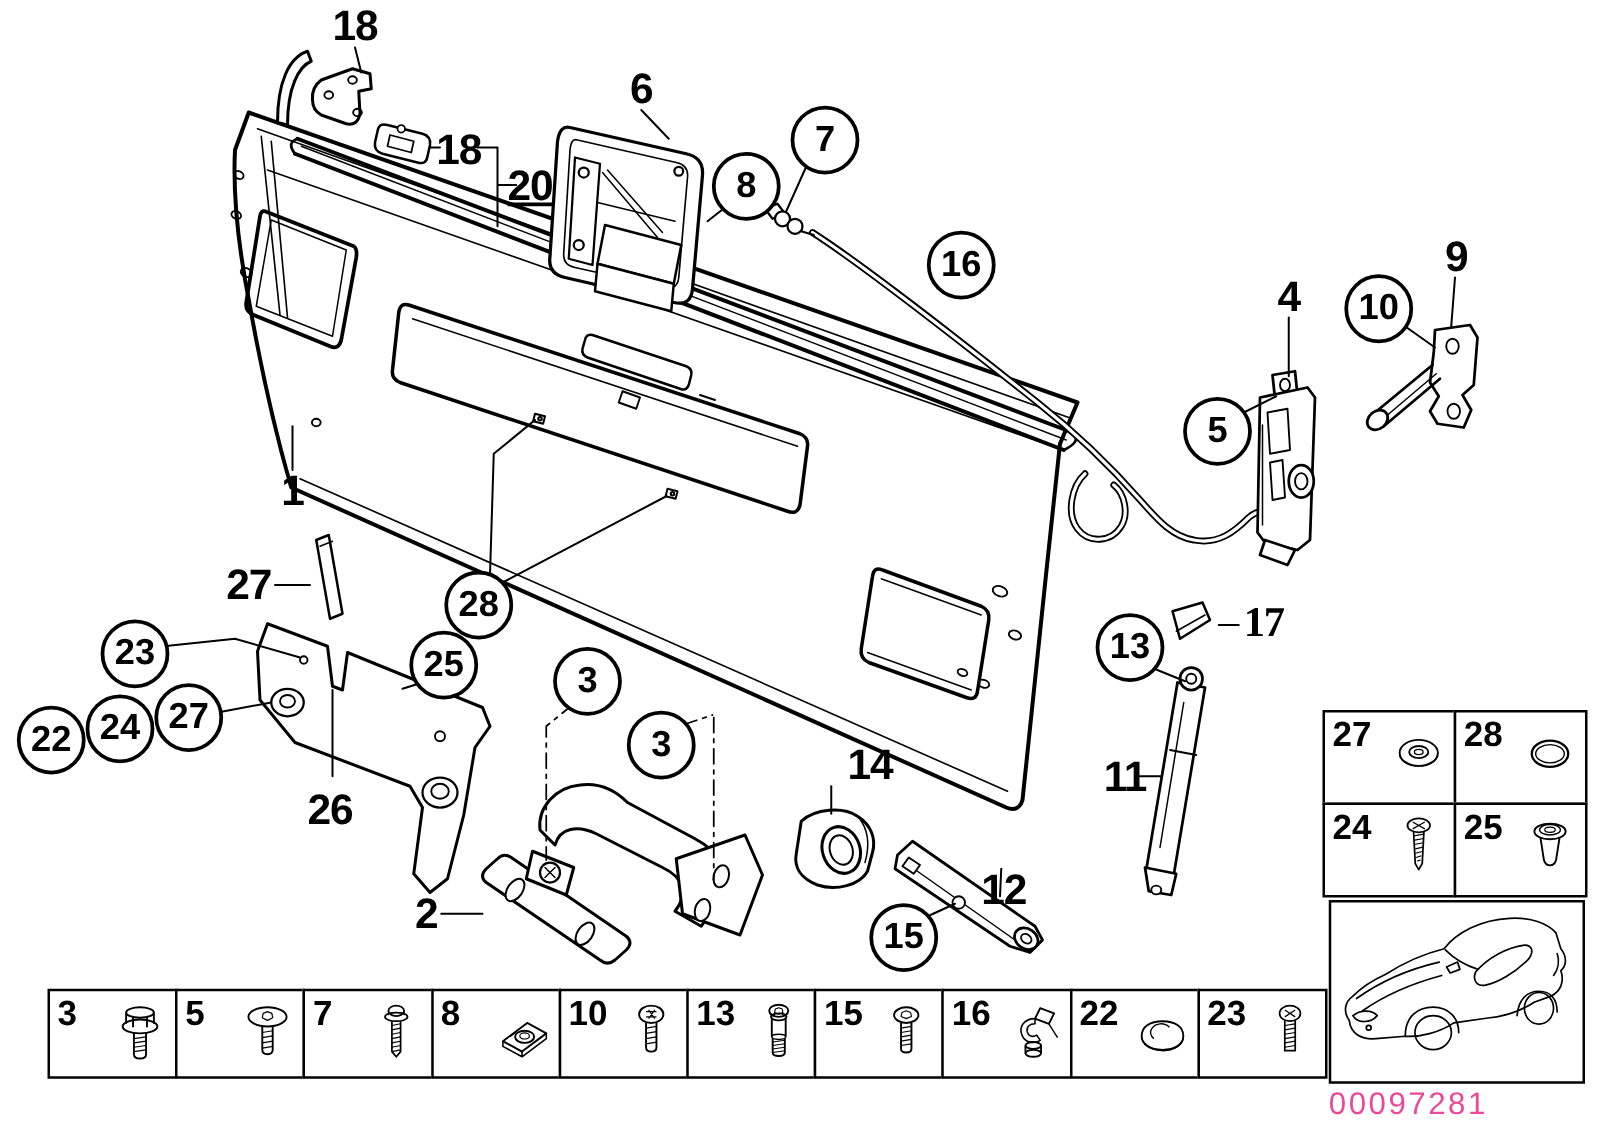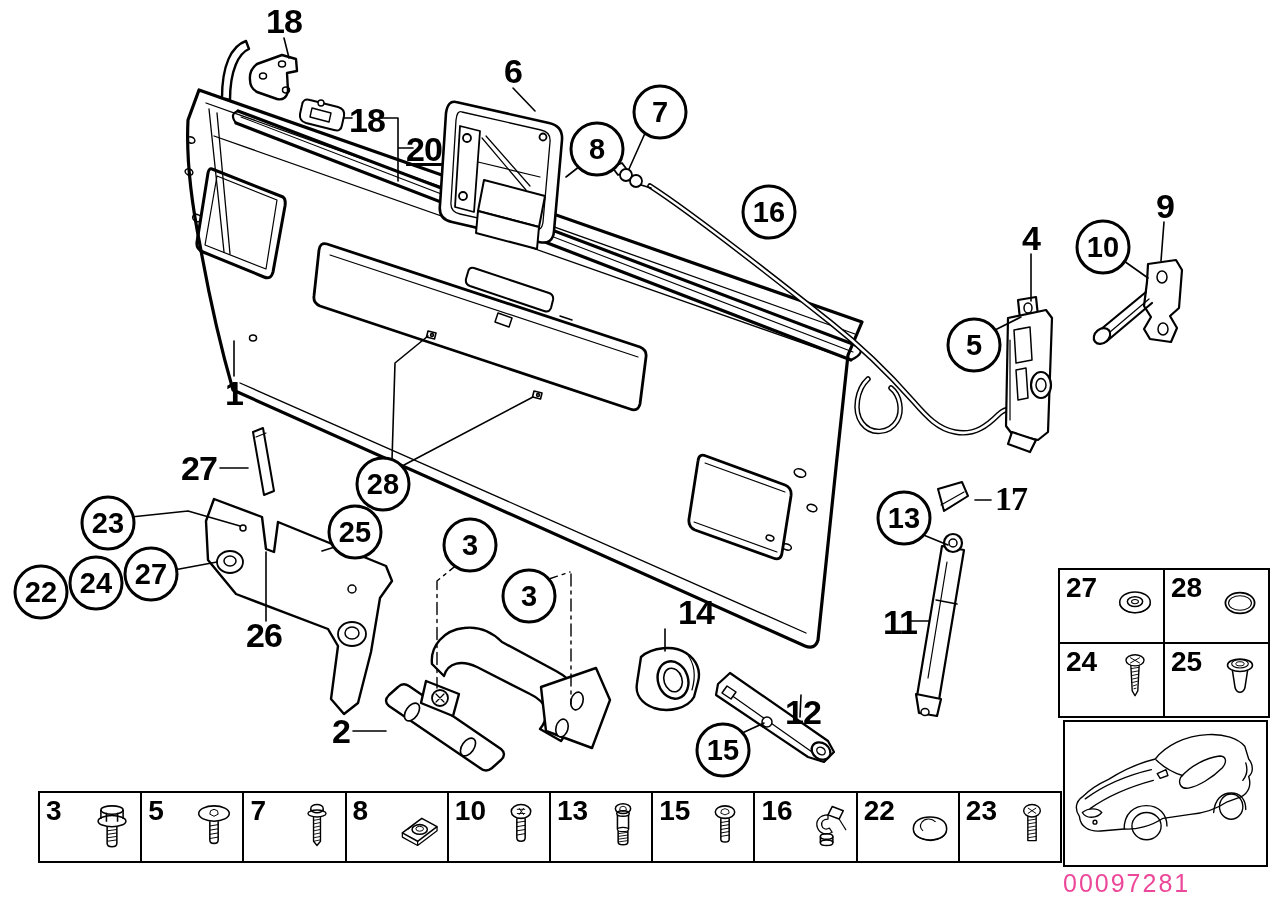--- a/index.html
+++ b/index.html
@@ -237,21 +237,21 @@
       <div class="callout circled" style="left: 1103px; top: 247px;">10</div>
       <div class="callout circled" style="left: 974px; top: 345px;">5</div>
       <div class="callout plain" style="left: 234px; top: 393px;">1</div>
       <div class="callout plain" style="left: 199px; top: 468px;">27</div>
       <div class="callout circled" style="left: 383px; top: 484px;">28</div>
       <div class="callout circled" style="left: 108px; top: 523px;">23</div>
       <div class="callout circled" style="left: 41px; top: 592px;">22</div>
       <div class="callout circled" style="left: 96px; top: 583px;">24</div>
       <div class="callout circled" style="left: 151px; top: 574px;">27</div>
       <div class="callout circled" style="left: 355px; top: 532px;">25</div>
-      <div class="callout plain" style="left: 264px; top: 635px;">26</div>
+      <div class="callout plain" style="left: 264px; top: 648px;">26</div>
       <div class="callout circled" style="left: 470px; top: 545px;">3</div>
       <div class="callout circled" style="left: 529px; top: 596px;">3</div>
       <div class="callout plain" style="left: 341px; top: 731px;">2</div>
       <div class="callout plain" style="left: 696px; top: 612px;">14</div>
       <div class="callout plain" style="left: 803px; top: 680px; margin-top: 32px;">12</div>
       <div class="callout circled" style="left: 723px; top: 750px;">15</div>
       <div class="callout plain" style="left: 900px; top: 622px;">11</div>
       <div class="callout circled" style="left: 904px; top: 518px;">13</div>
       <div class="callout plain" style="left: 1011px; top: 499px; font-family: Liberation Serif, serif;">17</div>
     </div>

